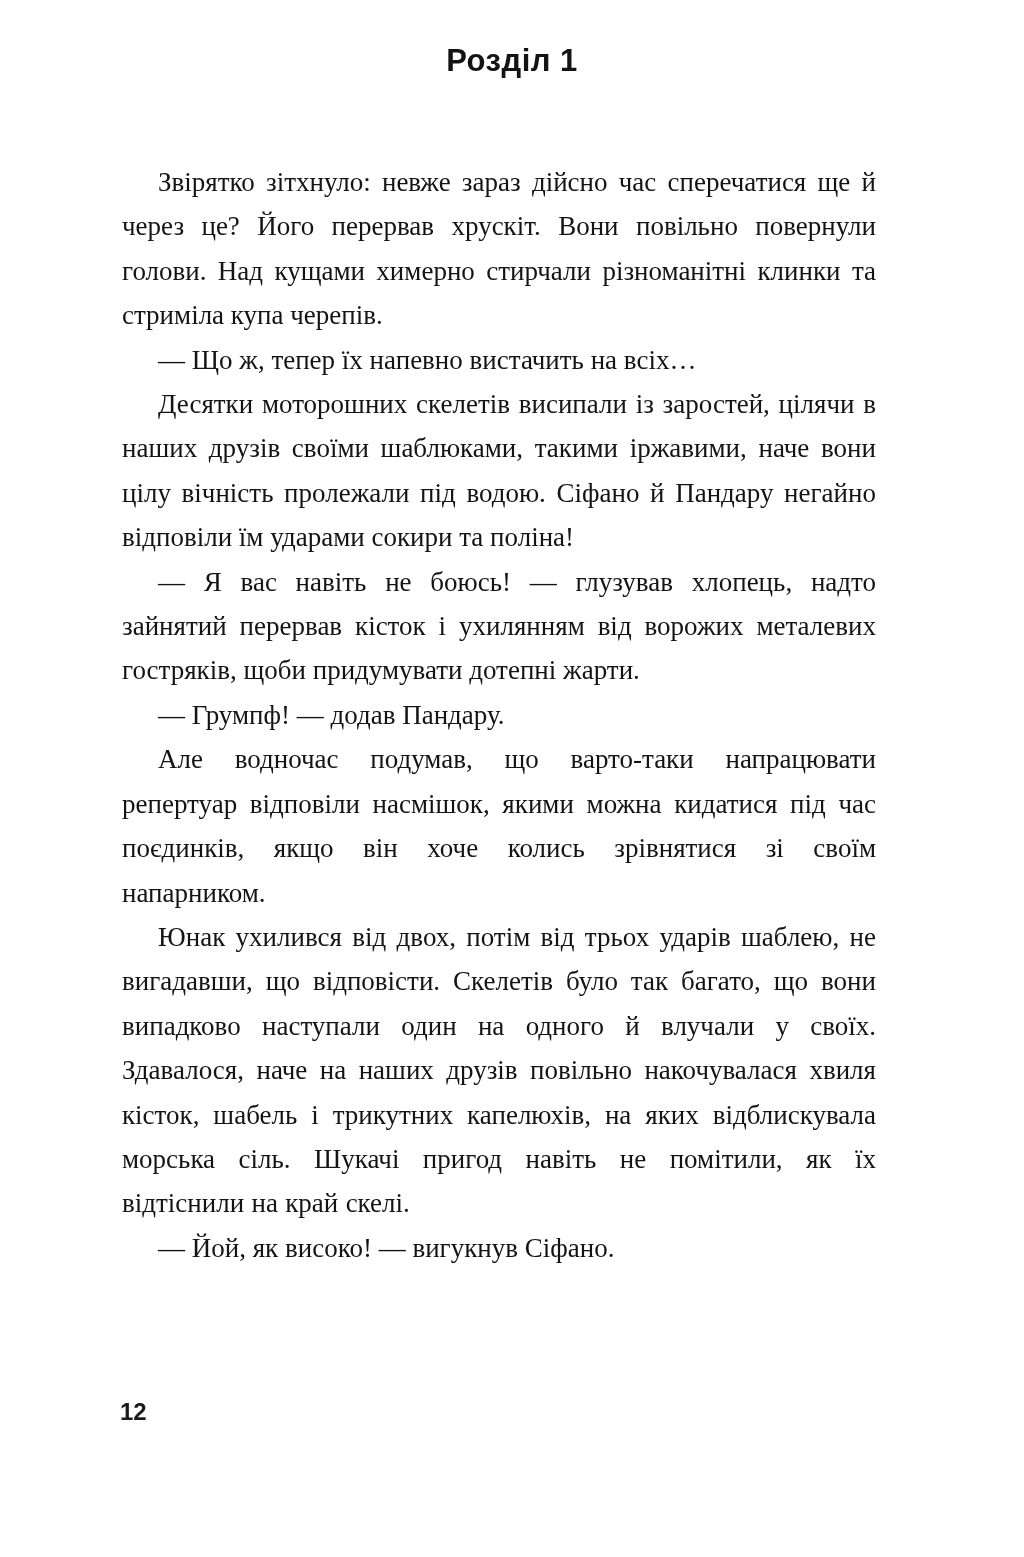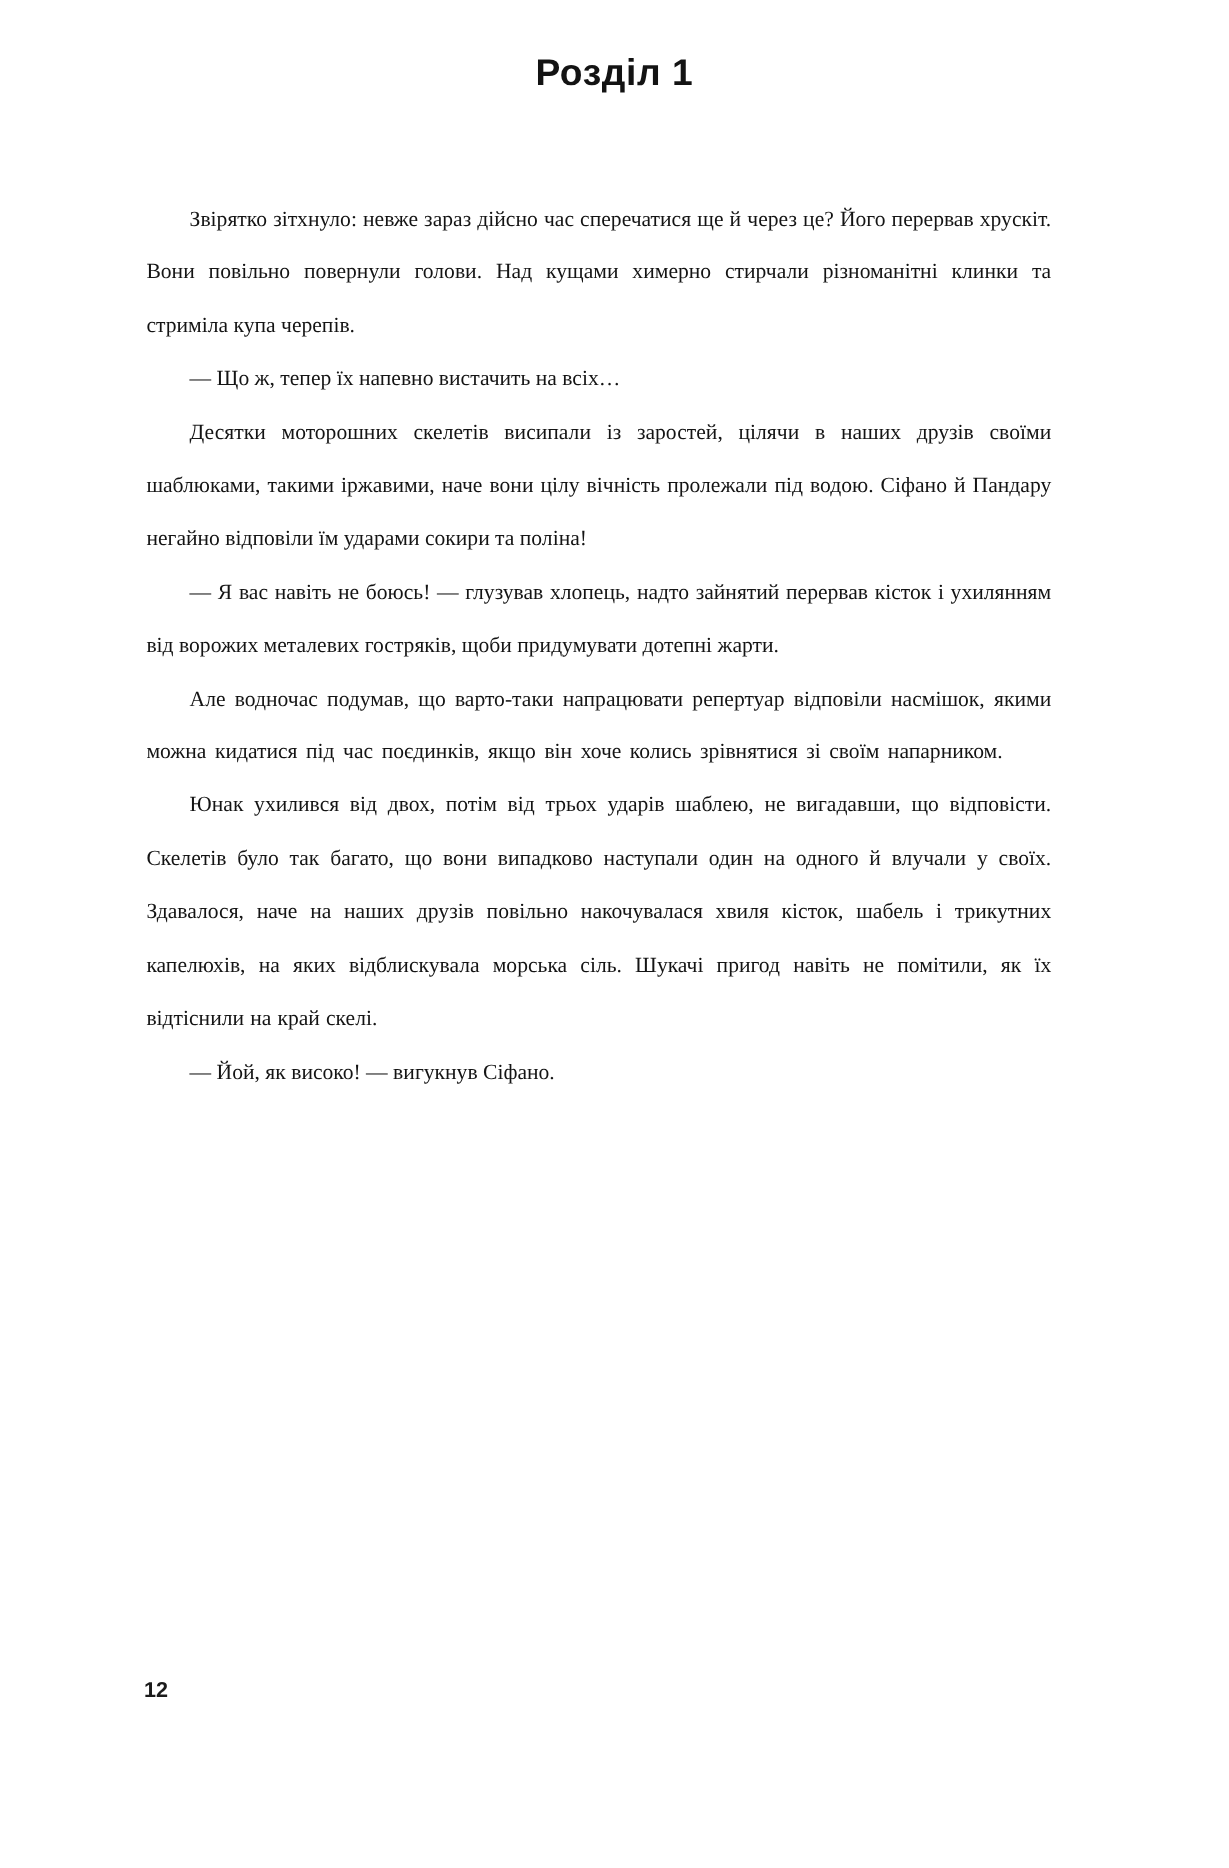--- a/index.html
+++ b/index.html
@@ -34,21 +34,21 @@
   
   .text-block {
     position: absolute;
     left: 122px;
     top: 160px;
     width: 754px;
   }
 
   .para {
     margin: 0;
-    font-size: 18px;
+    font-size: 27px;
     line-height: 44.4px;
     color: #141414;
     text-align: justify;
     text-justify: inter-word;
     -webkit-hyphens: none;
     hyphens: none;
     text-indent: 36px;
   }
   
 
@@ -64,37 +64,38 @@
   .para.loose2 {
     word-spacing: 0.6px;
   }
 
   
   .folio {
     position: absolute;
     left: 120px;
     top: 1398px;
     font-family: "Liberation Sans", sans-serif;
-    font-size: 18px;
+    font-size: 24px;
     font-weight: 600;
     color: #1b1b1b;
   }
 </style>
 </head>
 <body>
 
 <div class="page">
 
   <div class="chapter-title">Розділ 1</div>
 
   <div class="text-block">
     <p class="para">Звірятко зітхнуло: невже зараз дійсно час сперечатися ще й через це? Його перервав хрускіт. Вони повільно повернули голови. Над кущами химерно стирчали різноманітні клинки та стриміла купа черепів.</p>
     <p class="para dialogue">— Що ж, тепер їх напевно вистачить на всіх…</p>
     <p class="para">Десятки моторошних скелетів висипали із заростей, цілячи в наших друзів своїми шаблюками, такими іржавими, наче вони цілу вічність пролежали під водою. Сіфано й Пандару негайно відповіли їм ударами сокири та поліна!</p>
     <p class="para">— Я вас навіть не боюсь! — глузував хлопець, надто зайнятий перервав кісток і ухилянням від ворожих металевих гостряків, щоби придумувати дотепні жарти.</p>
+    <p class="para dialogue">— Грумпф! — додав Пандару.</p>
     <p class="para loose">Але водночас подумав, що варто-таки напрацювати репертуар відповіли насмішок, якими можна кидатися під час поєдинків, якщо він хоче колись зрівнятися зі своїм напарником.</p>
     <p class="para loose2">Юнак ухилився від двох, потім від трьох ударів шаблею, не вигадавши, що відповісти. Скелетів було так багато, що вони випадково наступали один на одного й влучали у своїх. Здавалося, наче на наших друзів повільно накочувалася хвиля кісток, шабель і трикутних капелюхів, на яких відблискувала морська сіль. Шукачі пригод навіть не помітили, як їх відтіснили на край скелі.</p>
     <p class="para dialogue">— Йой, як високо! — вигукнув Сіфано.</p>
   </div>
 
   <div class="folio">12</div>
 
 </div>
 
 </body></html>

